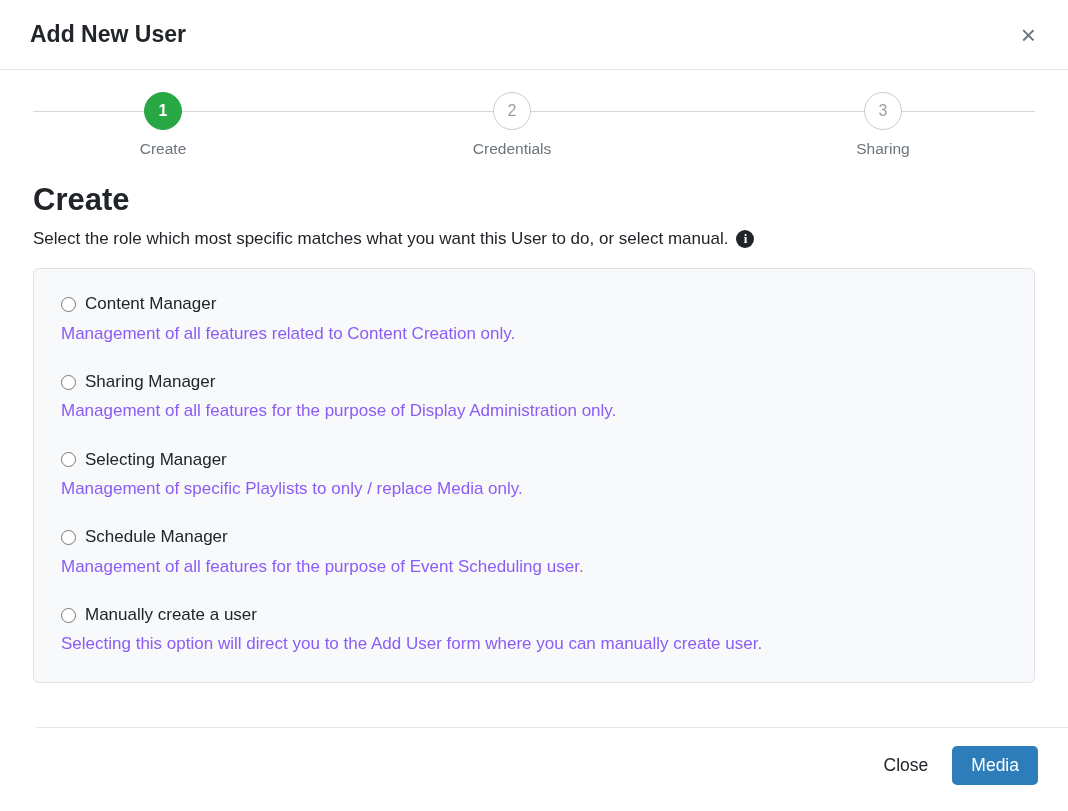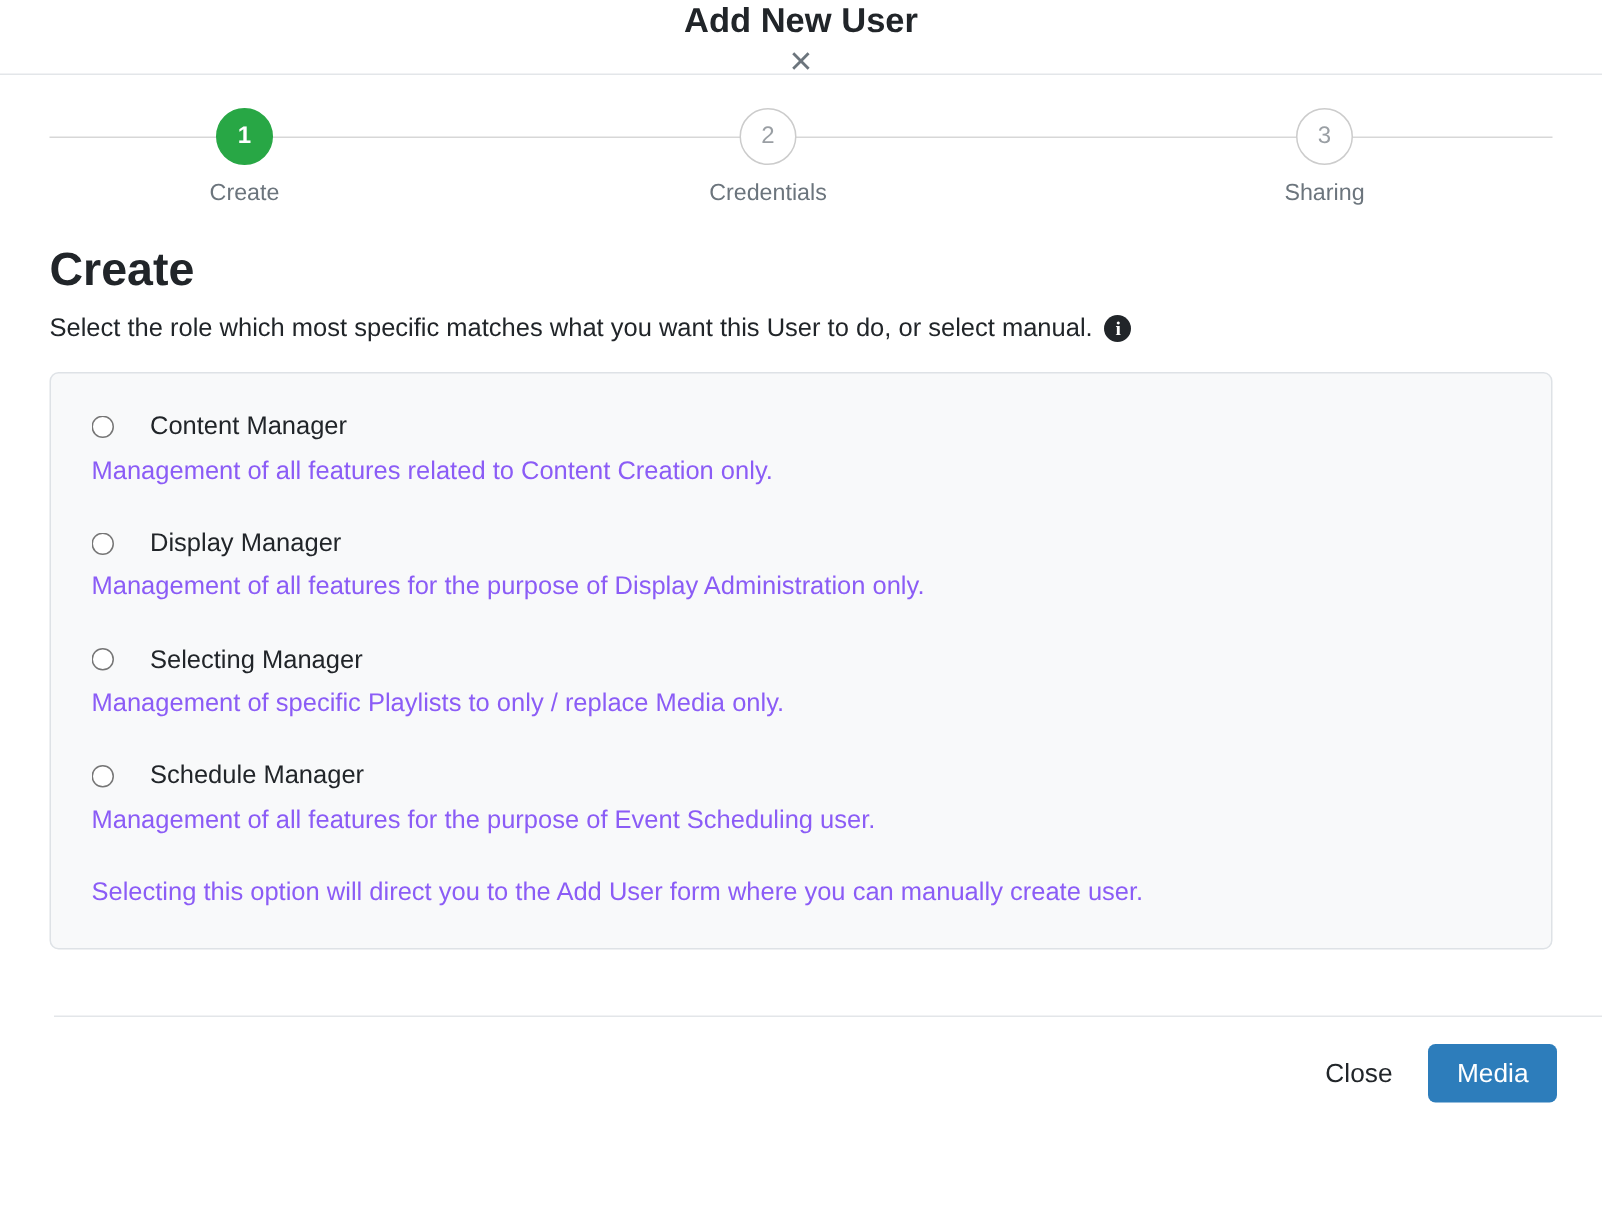--- a/index.html
+++ b/index.html
@@ -7,27 +7,26 @@
   body {
     width: 1068px; height: 811px;
     background: #ffffff;
     color: #212529;
     font-family: "Liberation Sans", sans-serif;
     overflow: hidden;
   }
 
   
   .modal-header {
-    height: 50px;
+    height: 70px;
     padding: 0 30px;
     display: flex;
     align-items: center;
     justify-content: space-between;
     border-bottom: 1px solid #e3e6e9;
-    flex-direction: column;
   }
   .modal-title {
     font-size: 23px;
     font-weight: 600;
     color: #212529;
   }
   .close-btn {
     background: none;
     border: none;
     font-size: 26px;
@@ -122,21 +121,21 @@
     margin-top: 19px;
     background: #f8f9fa;
     border: 1px solid #dee2e6;
     border-radius: 6px;
     padding: 22px 27px 24px;
   }
   .option + .option { margin-top: 22px; }
   .option-label-row {
     display: flex;
     align-items: center;
-    gap: 24px;
+    gap: 9px;
     font-size: 17px;
     line-height: 1.55;
     color: #212529;
     cursor: pointer;
   }
   .option-label-row input[type="radio"] {
     width: 15px; height: 15px;
     margin: 0;
     flex: 0 0 auto;
     cursor: pointer;
@@ -222,21 +221,21 @@
         <label class="option-label-row">
           <input type="radio" name="role" style="">
           <span>Content Manager</span>
         </label>
         <div class="option-desc">Management of all features related to Content Creation only.</div>
       </div>
 
       <div class="option">
         <label class="option-label-row">
           <input type="radio" name="role" style="">
-          <span>Display Manager</span>
+          <span>Sharing Manager</span>
         </label>
         <div class="option-desc">Management of all features for the purpose of Display Administration only.</div>
       </div>
 
       <div class="option">
         <label class="option-label-row">
           <input type="radio" name="role" style="">
           <span>Selecting Manager</span>
         </label>
         <div class="option-desc">Management of specific Playlists to only / replace Media only.</div>
@@ -244,20 +243,24 @@
 
       <div class="option">
         <label class="option-label-row">
           <input type="radio" name="role" style="">
           <span>Schedule Manager</span>
         </label>
         <div class="option-desc">Management of all features for the purpose of Event Scheduling user.</div>
       </div>
 
       <div class="option">
+        <label class="option-label-row">
+          <input type="radio" name="role" style="">
+          <span>Manually create a user</span>
+        </label>
         <div class="option-desc">Selecting this option will direct you to the Add User form where you can manually create user.</div>
       </div>
 
     </div>
   </div>
 
   <div class="modal-footer">
     <button class="btn-close-text">Close</button>
     <button class="btn-next">Media</button>
   </div>

